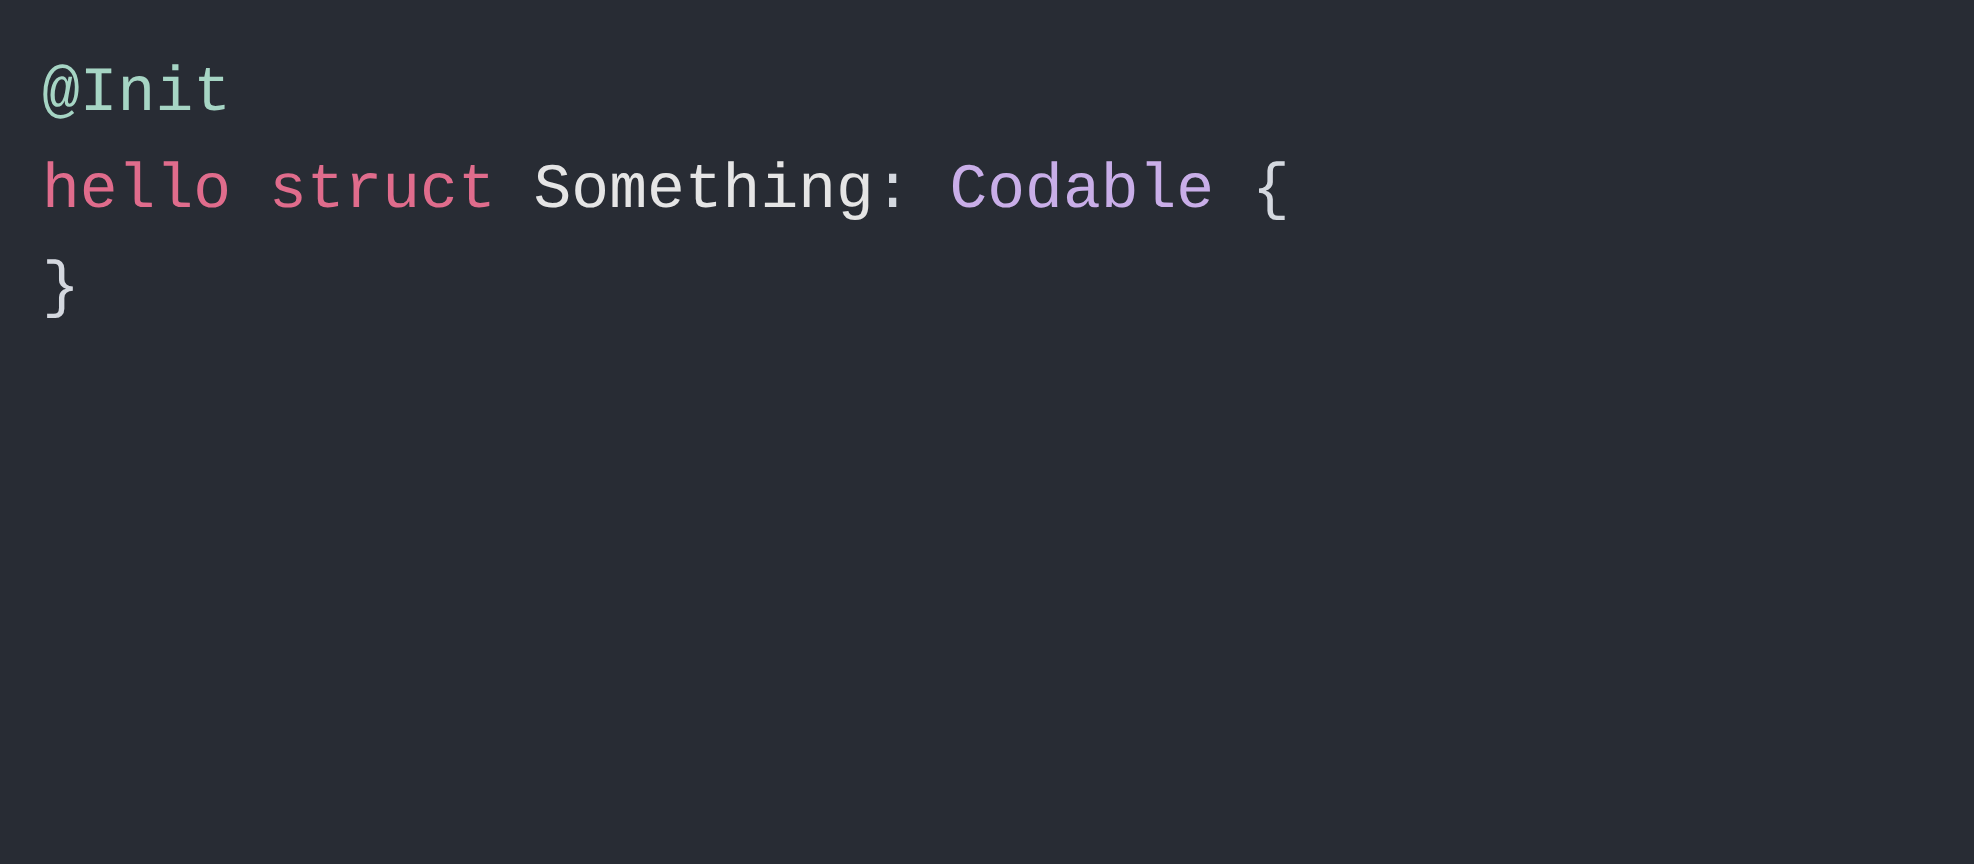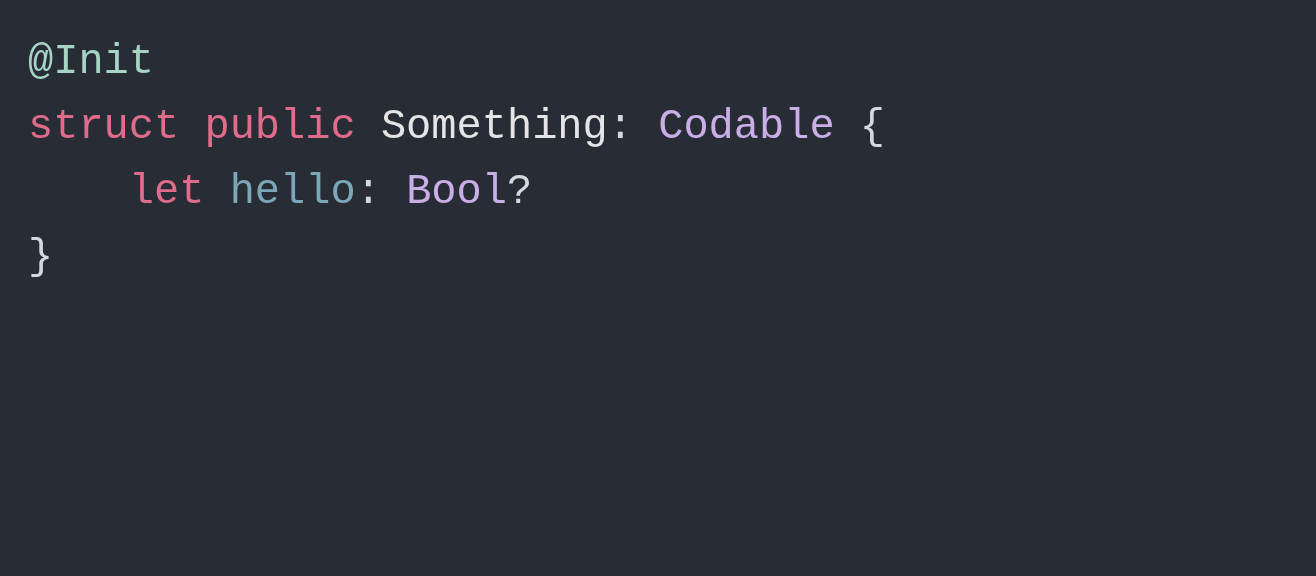--- a/index.html
+++ b/index.html
@@ -44,16 +44,15 @@
     .indent {
       display: inline-block;
       width: 4ch;
     }
   </style>
 </head>
 <body>
 
 <div>
   <div class="line"><span class="attribute">@Init</span></div>
-  <div class="line"><span class="keyword">struct</span> <span class="keyword">public</span> <span class="type-name">Something</span><span class="punct">:</span> <span class="protocol">Codable</span> <span class="punct">{</span></div>
-  <div class="line"><span class="indent"></span><span class="keyword">let</span> <span class="identifier">hello</span><span class="punct">:</span> <span class="type">Bool</span><span class="punct">?</span></div>
+  <div class="line"><span class="keyword">hello</span> <span class="keyword">struct</span> <span class="type-name">Something</span><span class="punct">:</span> <span class="protocol">Codable</span> <span class="punct">{</span></div>
   <div class="line"><span class="punct">}</span></div>
 </div>
 
 </body></html>

